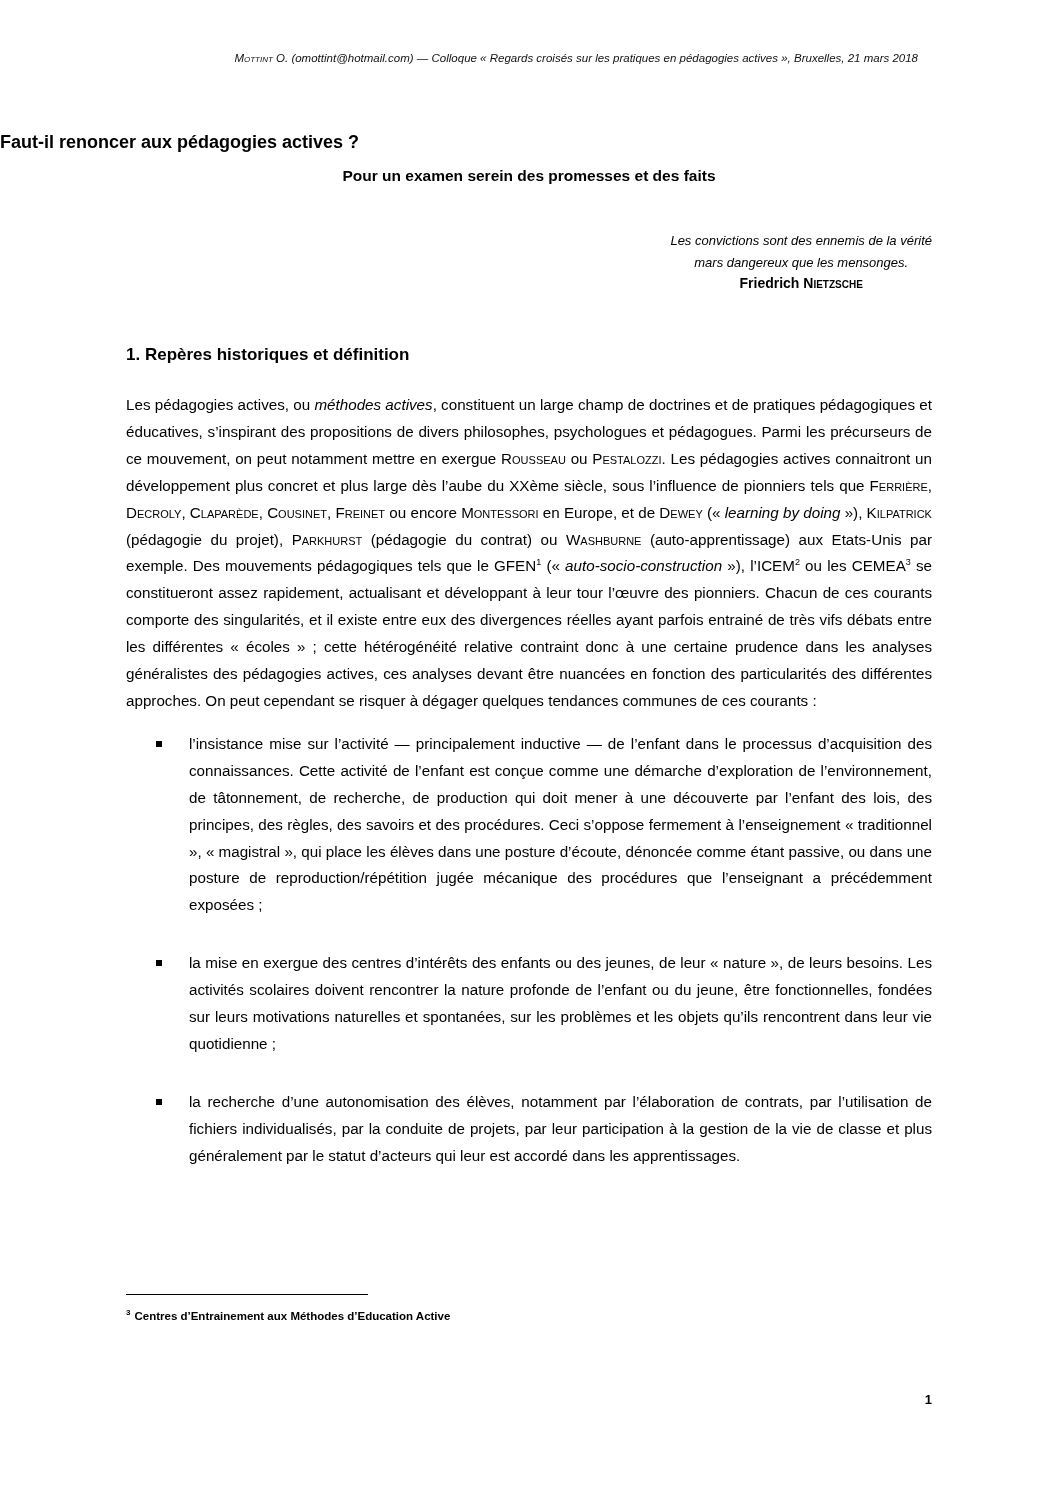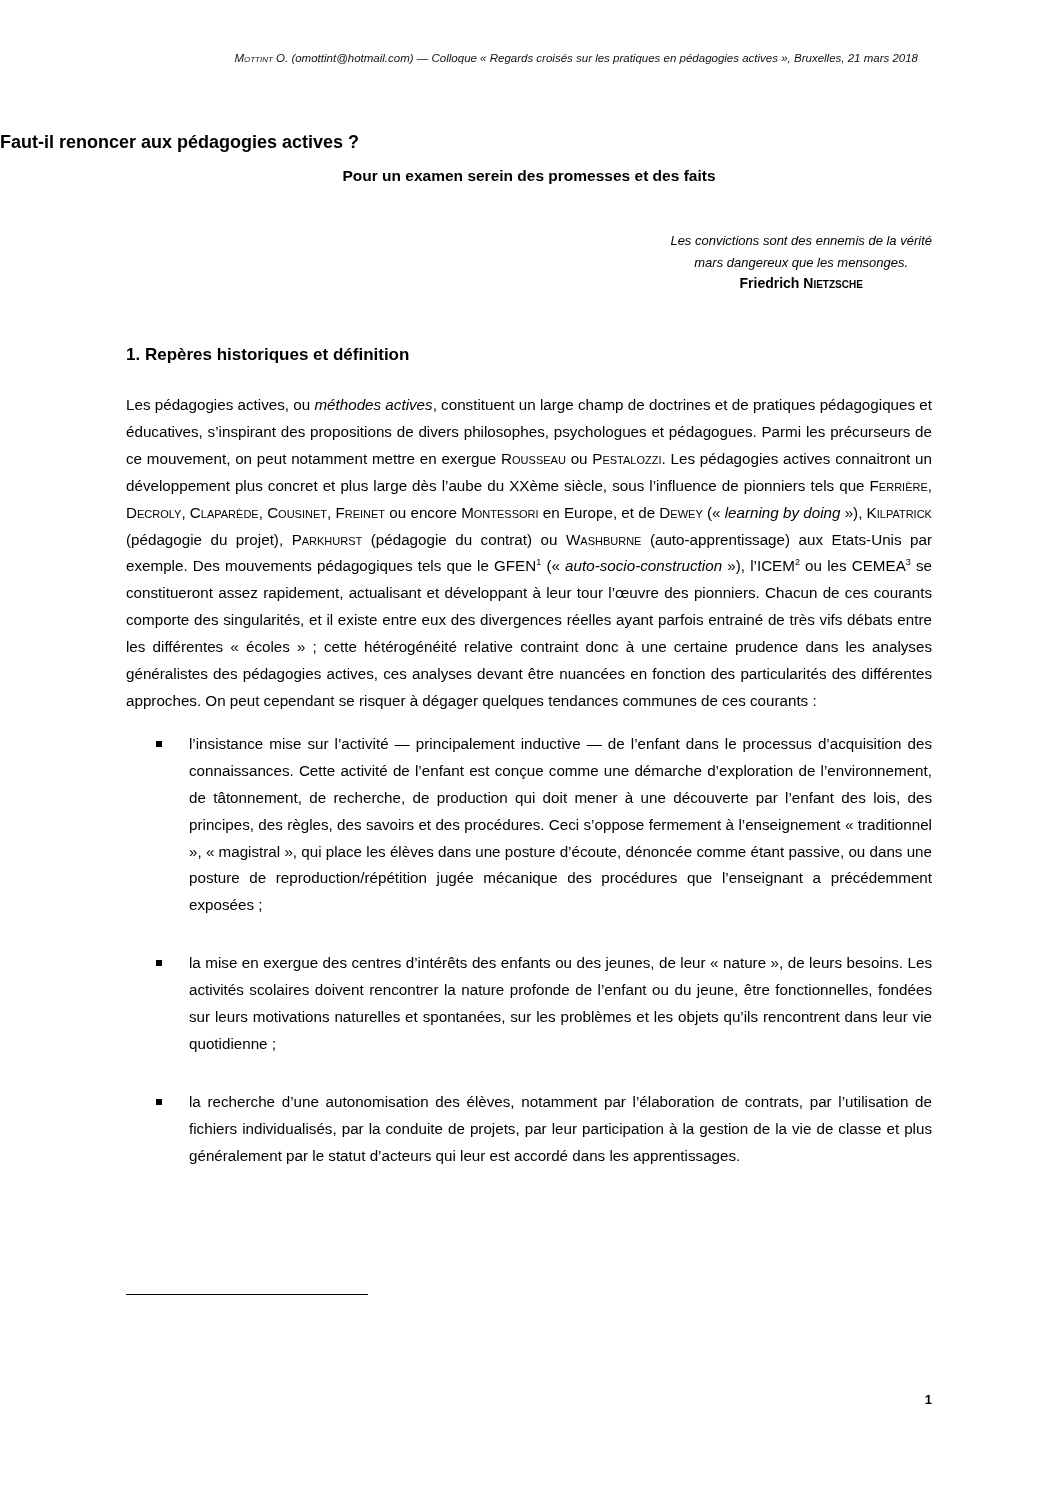--- a/index.html
+++ b/index.html
@@ -87,15 +87,16 @@
 
   <ul class="tendances">
     <li><span class="bullet"></span><span>l’insistance mise sur l’activité — principalement inductive — de l’enfant dans le processus d’acquisition des connaissances. Cette activité de l’enfant est conçue comme une démarche d’exploration de l’environnement, de tâtonnement, de recherche, de production qui doit mener à une découverte par l’enfant des lois, des principes, des règles, des savoirs et des procédures. Ceci s’oppose fermement à l’enseignement « traditionnel », « magistral », qui place les élèves dans une posture d’écoute, dénoncée comme étant passive, ou dans une posture de reproduction/répétition jugée mécanique des procédures que l’enseignant a précédemment exposées ;</span></li>
     <li><span class="bullet"></span><span>la mise en exergue des centres d’intérêts des enfants ou des jeunes, de leur « nature », de leurs besoins. Les activités scolaires doivent rencontrer la nature profonde de l’enfant ou du jeune, être fonctionnelles, fondées sur leurs motivations naturelles et spontanées, sur les problèmes et les objets qu’ils rencontrent dans leur vie quotidienne ;</span></li>
     <li><span class="bullet"></span><span>la recherche d’une autonomisation des élèves, notamment par l’élaboration de contrats, par l’utilisation de fichiers individualisés, par la conduite de projets, par leur participation à la gestion de la vie de classe et plus généralement par le statut d’acteurs qui leur est accordé dans les apprentissages.</span></li>
   </ul>
 </div>
 
 <div class="fn-rule"></div>
 <div class="footnotes">
+  <div><sup>3</sup><span>Centres d’Entrainement aux Méthodes d’Education Active</span></div>
 </div>
 
 <div class="page-number">1</div>
 
 </body></html>

